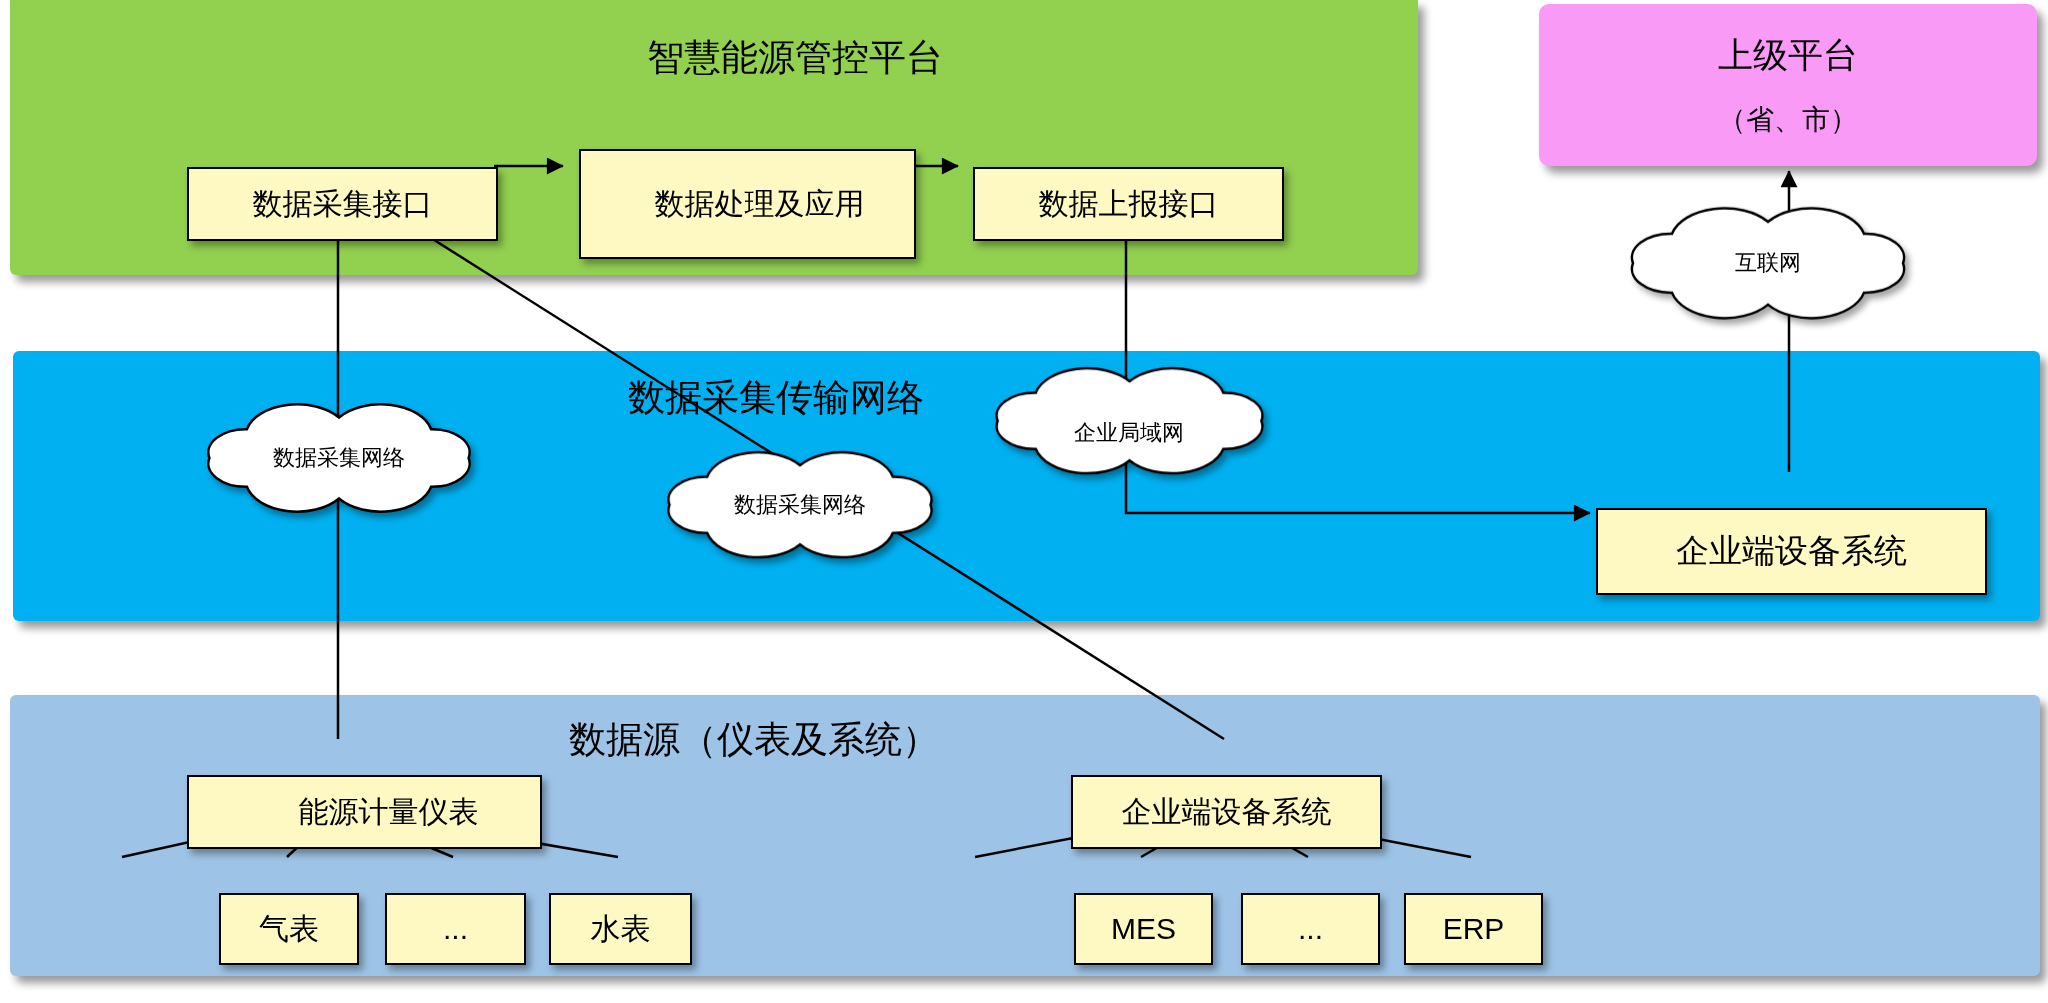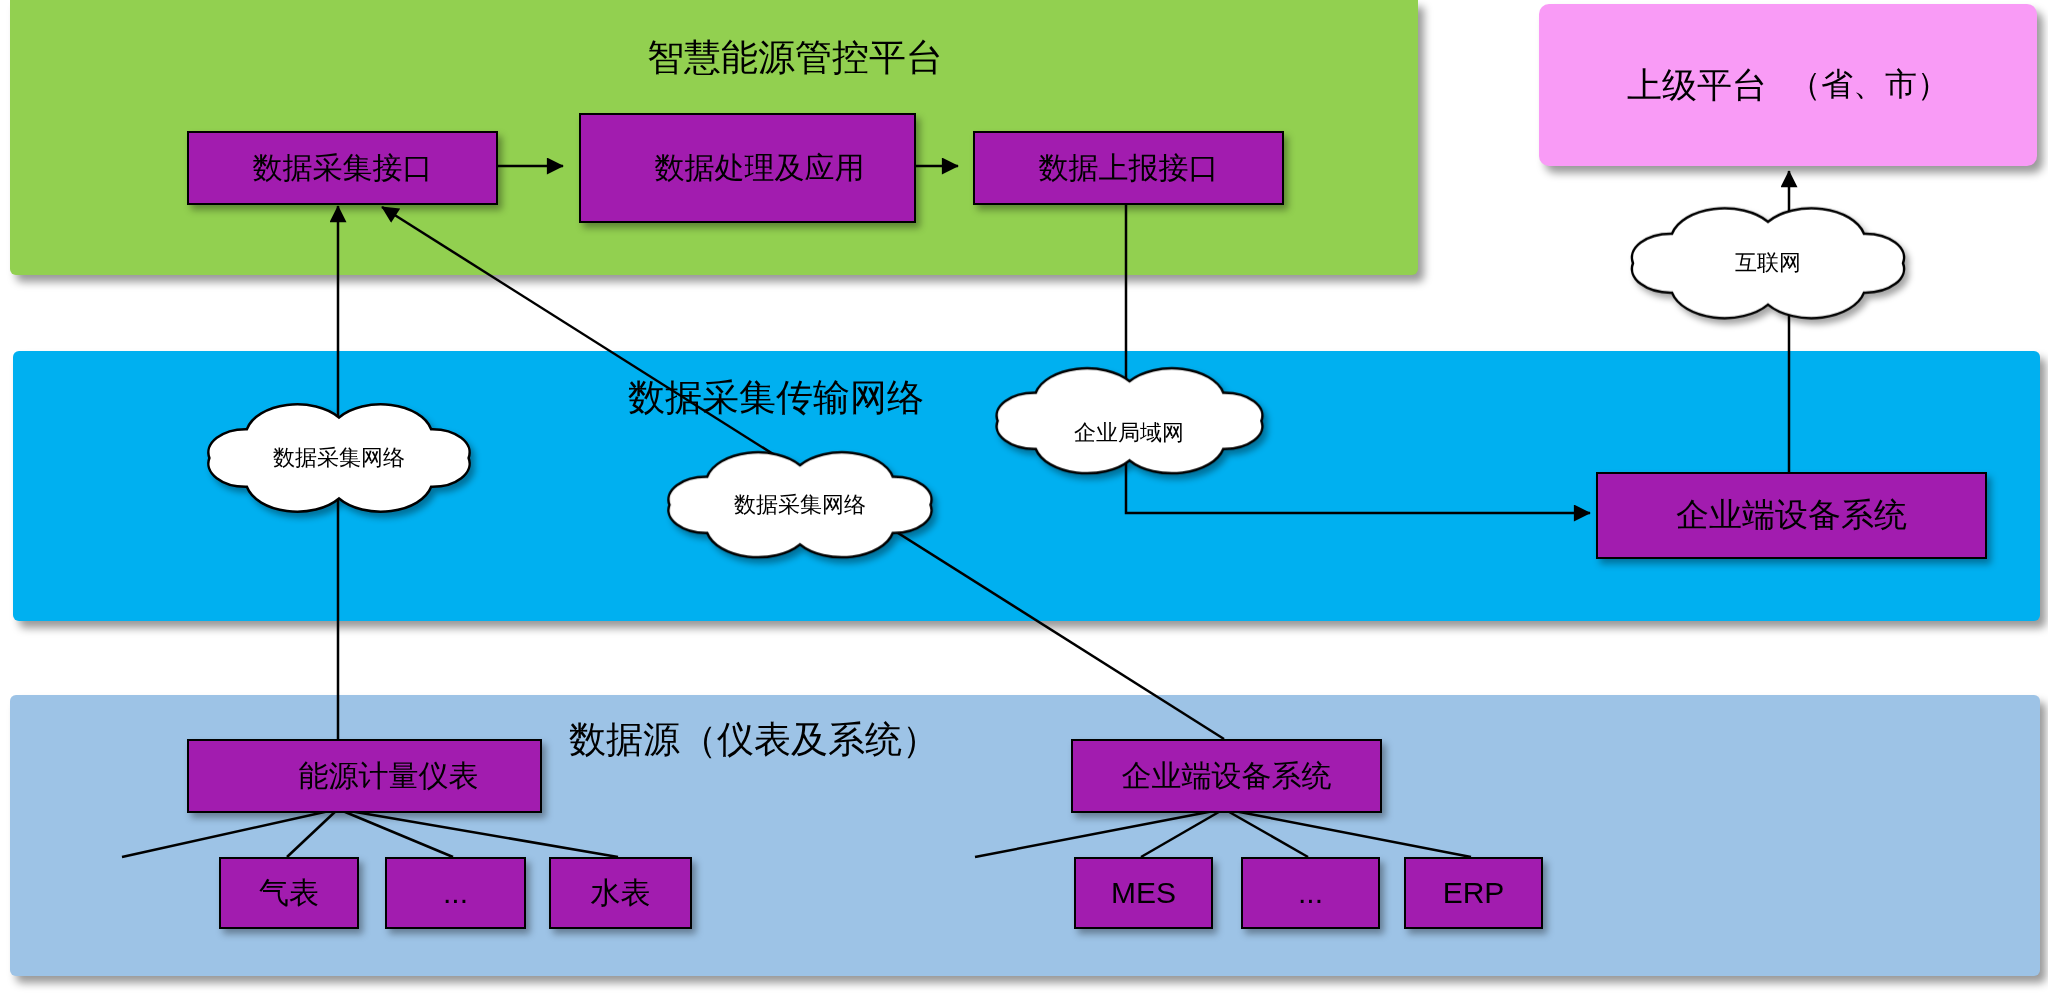--- a/index.html
+++ b/index.html
@@ -18,35 +18,35 @@
     box-shadow: 6px 7px 9px rgba(0,0,0,0.40);
   }
   .band-green  { left: 10px;  top: 0;     width: 1408px; height: 275px; background: var(--color-green, #92D050); border-radius: 0 0 6px 6px; }
   .band-blue   { left: 13px;  top: 351px; width: 2027px; height: 270px; background: var(--color-blue, #00B0F0); }
   .band-light  { left: 10px;  top: 695px; width: 2030px; height: 281px; background: var(--color-light-blue, #9DC3E6); }
   .pinkbox {
     position: absolute; left: 1539px; top: 4px; width: 498px; height: 162px;
     background: var(--color-pink, #F99BF6);
     border-radius: 10px;
     box-shadow: 6px 7px 9px rgba(0,0,0,0.40);
-    display: flex; flex-direction: row; align-items: center; justify-content: center; gap: 22px;
+    display: flex; flex-direction: column; align-items: center; justify-content: center; gap: 22px;
   }
   .pink-title { font-size: 35px; font-weight: 500; white-space: nowrap; }
-  .pink-sub   { font-size: 32px; font-weight: 500; white-space: nowrap; }
+  .pink-sub   { font-size: 28px; font-weight: 500; white-space: nowrap; }
   .band-title {
     position: absolute; transform: translateX(-50%);
     font-size: 37px; font-weight: 500; white-space: nowrap;
   }
   .node {
     position: absolute;
-    background: #a21caf;
+    background: #fef9c3;
     border: 2.5px solid #000;
     box-shadow: 4px 5px 7px rgba(0,0,0,0.35);
     display: flex; align-items: center; justify-content: center;
-    font-size: 30px; white-space: nowrap;
+    font-size: 30px; white-space: nowrap; margin-top: 36px;
   }
   .node-big { font-size: 33px; }
   .overlay { position: absolute; left: 0; top: 0; pointer-events: none; }
   .cloud-label {
     position: absolute; transform: translate(-50%, -50%);
     font-size: 22px; white-space: nowrap;
   }
 </style>
 </head>
 <body>

